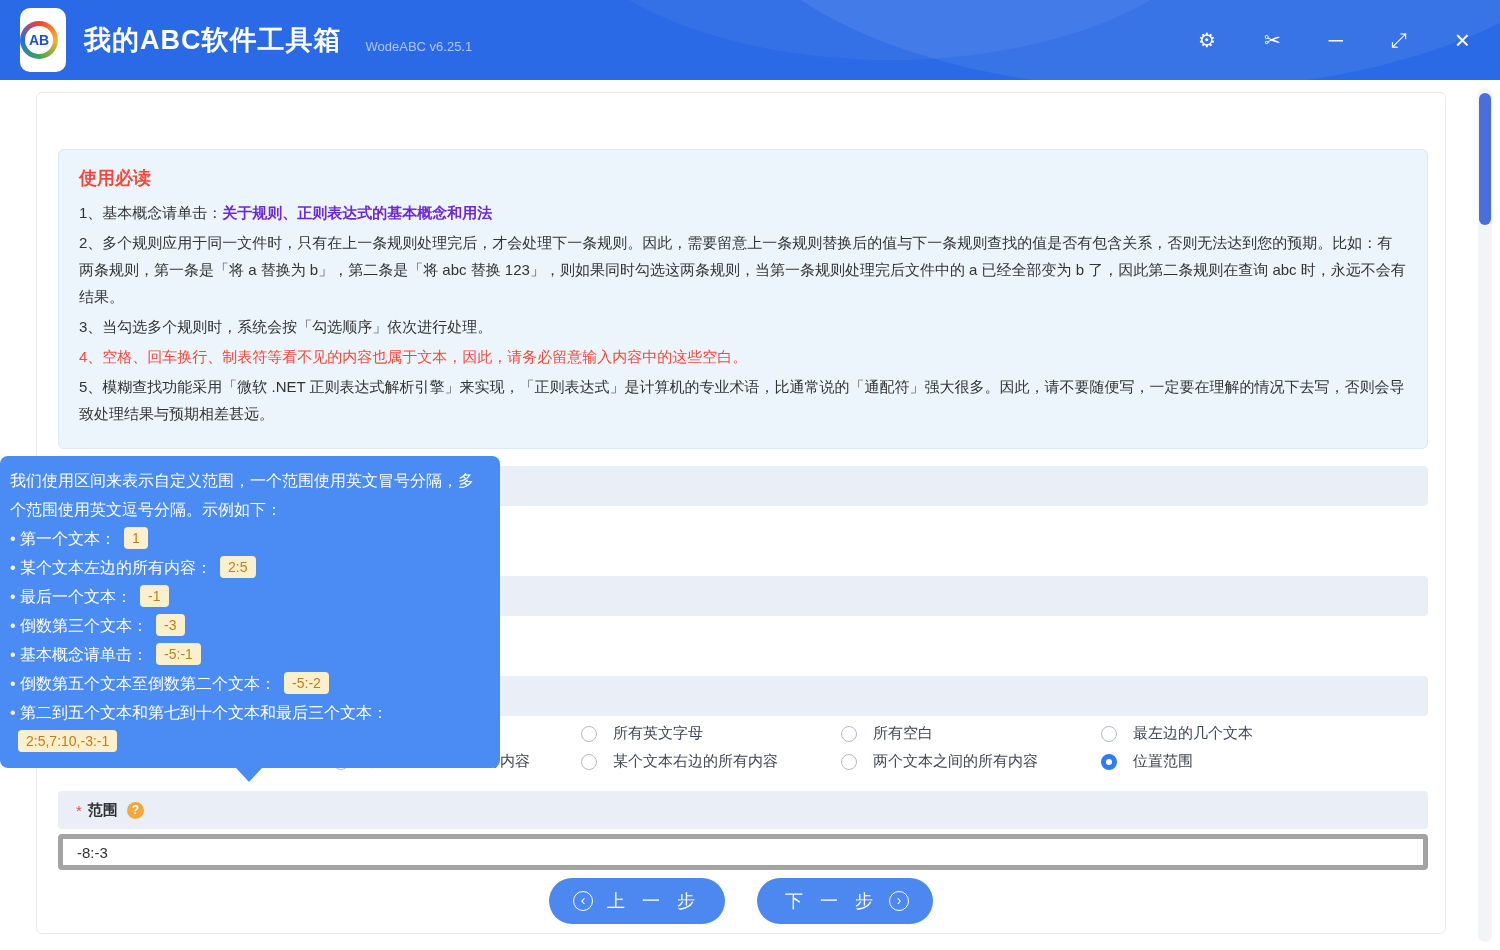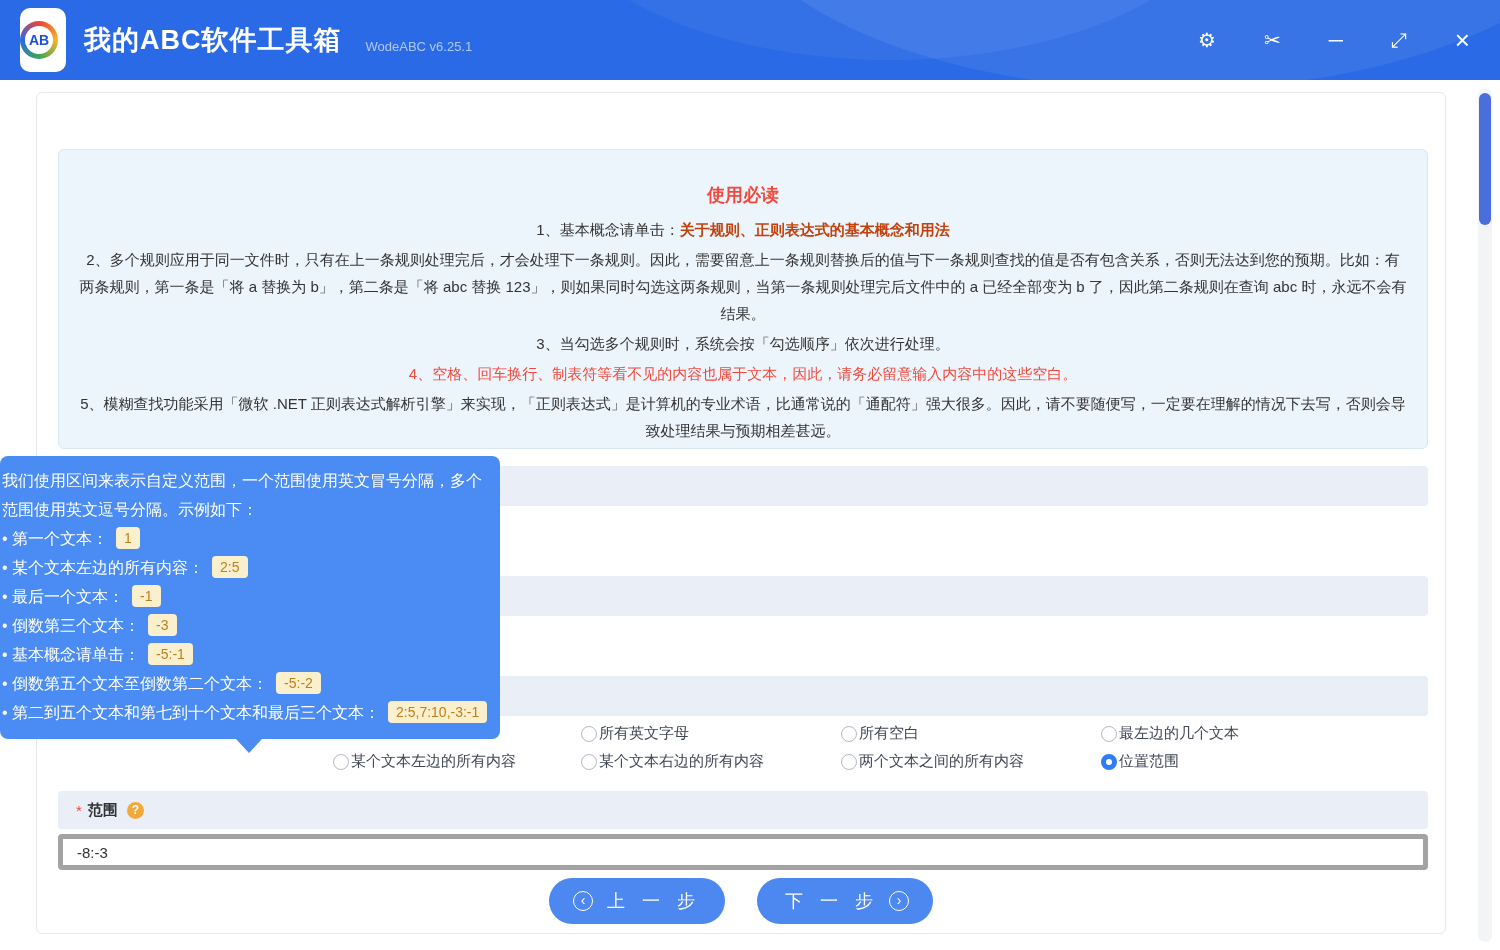--- a/index.html
+++ b/index.html
@@ -37,33 +37,33 @@
   .sb-thumb { position:absolute; left:1px; top:5px; width:12px; height:132px;
     background:#4a6fdc; border-radius:6px; }
 
   
   .card { position:absolute; left:36px; top:92px; width:1410px; height:842px;
     background:#fff; border:1px solid #e6e8ee; border-radius:6px; }
 
   
   .notice { position:absolute; left:21px; top:56px; width:1370px; height:300px;
     background:#edf5fc; border:1px solid #d9e8f5; border-radius:6px;
-    padding:33px 20px; overflow:hidden;text-align:center; }
+    padding:16px 20px; overflow:hidden; }
   .notice-title { color:#f3493c; font-size:18px; font-weight:bold; margin-bottom:9px; }
   .notice p { font-size:15px; line-height:27px; color:#333; margin:3px 0; }
   .notice .red { color:#f3493c; }
-  .notice .link { color:#c2410c; font-weight:600; cursor:pointer; }
+  .notice .link { color:#6d28d9; font-weight:600; cursor:pointer; }
 
   
   .sec { position:absolute; left:21px; width:1370px; height:40px;
     background:#e9eef7; border-radius:4px; }
   .sec1 { top:373px; } .sec2 { top:483px; } .sec3 { top:583px; }
 
   
-  .opt { position:absolute; display:flex; align-items:center; gap:2px;
+  .opt { position:absolute; display:flex; align-items:center; gap:16px;
     font-size:15px; color:#3f4553; cursor:pointer; }
   .r1 { top:631px; } .r2 { top:659px; }
   .c1 { left:296px; } .c2 { left:544px; } .c3 { left:804px; } .c4 { left:1064px; }
   .radio { width:16px; height:16px; border:1px solid #b3bac6; border-radius:50%;
     background:#fff; flex:none; }
   .radio.checked { border:5px solid #2f7cf6; }
 
   
   .rangebar { position:absolute; left:21px; top:698px; width:1370px; height:38px;
     background:#e9eef7; border-radius:4px; display:flex; align-items:center;
@@ -88,21 +88,21 @@
     align-items:center; justify-content:center; gap:10px; padding:0 24px;
     cursor:pointer; font-family:inherit; }
   .btn .txt { letter-spacing:6px; margin-left:4px; }
   .circ { width:20px; height:20px; border:1.5px solid #fff; border-radius:50%;
     display:flex; align-items:center; justify-content:center; font-size:14px;
     line-height:1; flex:none; padding-bottom:2px; }
 
   
   .tooltip { position:absolute; left:0; top:456px; width:500px;
     background:#4a8cf3; color:#fff; border-radius:8px;
-    padding:10px 12px 12px 2px; font-size:16px; line-height:29px; z-index:50; }
+    padding:10px 12px 12px 10px; font-size:16px; line-height:29px; z-index:50; }
   .tooltip::after { content:""; position:absolute; left:236px; top:100%;
     border:13px solid transparent; border-top:14px solid #4a8cf3; border-bottom:0; }
   .tip-item::before { content:"•  "; }
   .badge { display:inline-block; background:#fbf0ce; color:#bf7f1a;
     border-radius:4px; padding:0 8px; font-size:14px; line-height:22px;
     margin-left:8px; vertical-align:1px; }
 </style>
 </head>
 <body>
 

